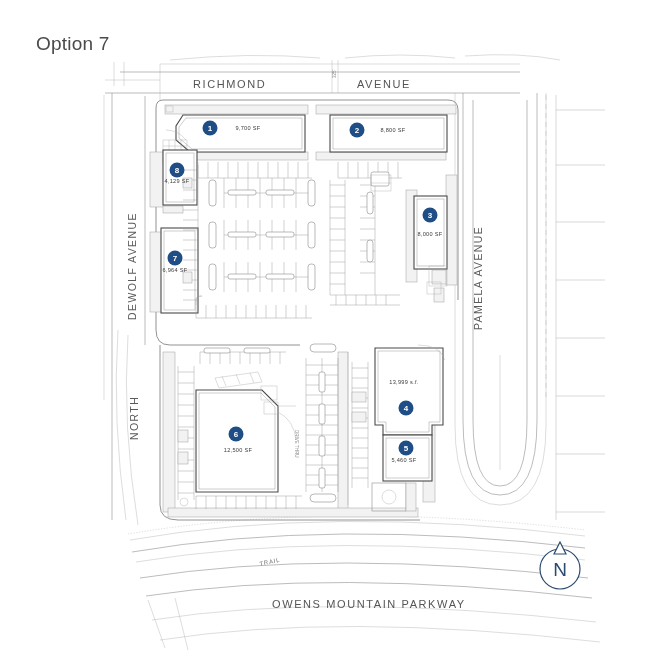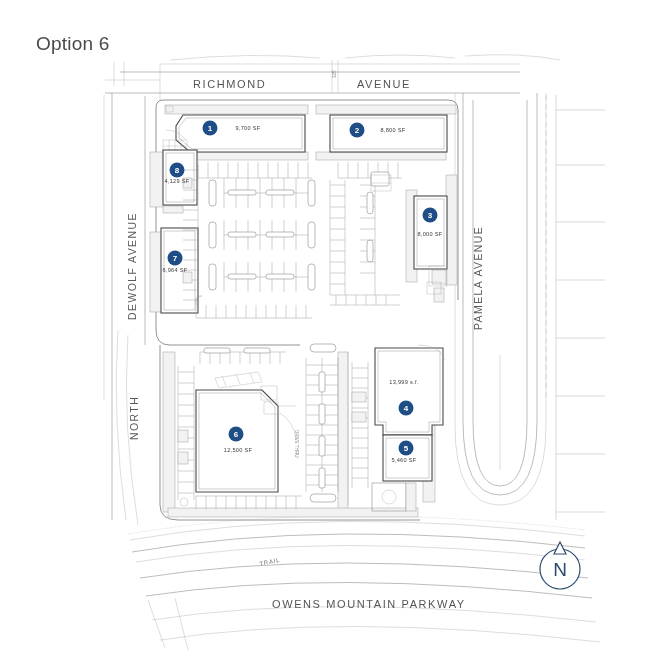--- a/index.html
+++ b/index.html
@@ -80,21 +80,21 @@
   .walk { fill: #f2f2f2; stroke: #9e9e9e; stroke-width: 0.5; }
   .curb { fill: none; stroke: #777; stroke-width: 0.8; }
   .lot-line { fill: none; stroke: #b0b0b0; stroke-width: 0.5; }
   .dashline { fill: none; stroke: #b5b5b5; stroke-width: 0.5; stroke-dasharray: 5 4; }
 </style>
 </head>
 <body>
 
 <div id="stage">
 
-  <div id="page-title">Option 6</div>
+  <div id="page-title">Option 7</div>
 
   <svg id="plan" viewBox="0 0 661 666">
 
     <g>
 
       <line class="pave" x1="120" y1="72" x2="520" y2="72"></line>
       <line class="pave" x1="105" y1="93" x2="520" y2="93"></line>
       <line class="pave-thin" x1="160" y1="64" x2="520" y2="64"></line>
 
       <line class="pave-thin" x1="114" y1="62" x2="114" y2="86"></line>

